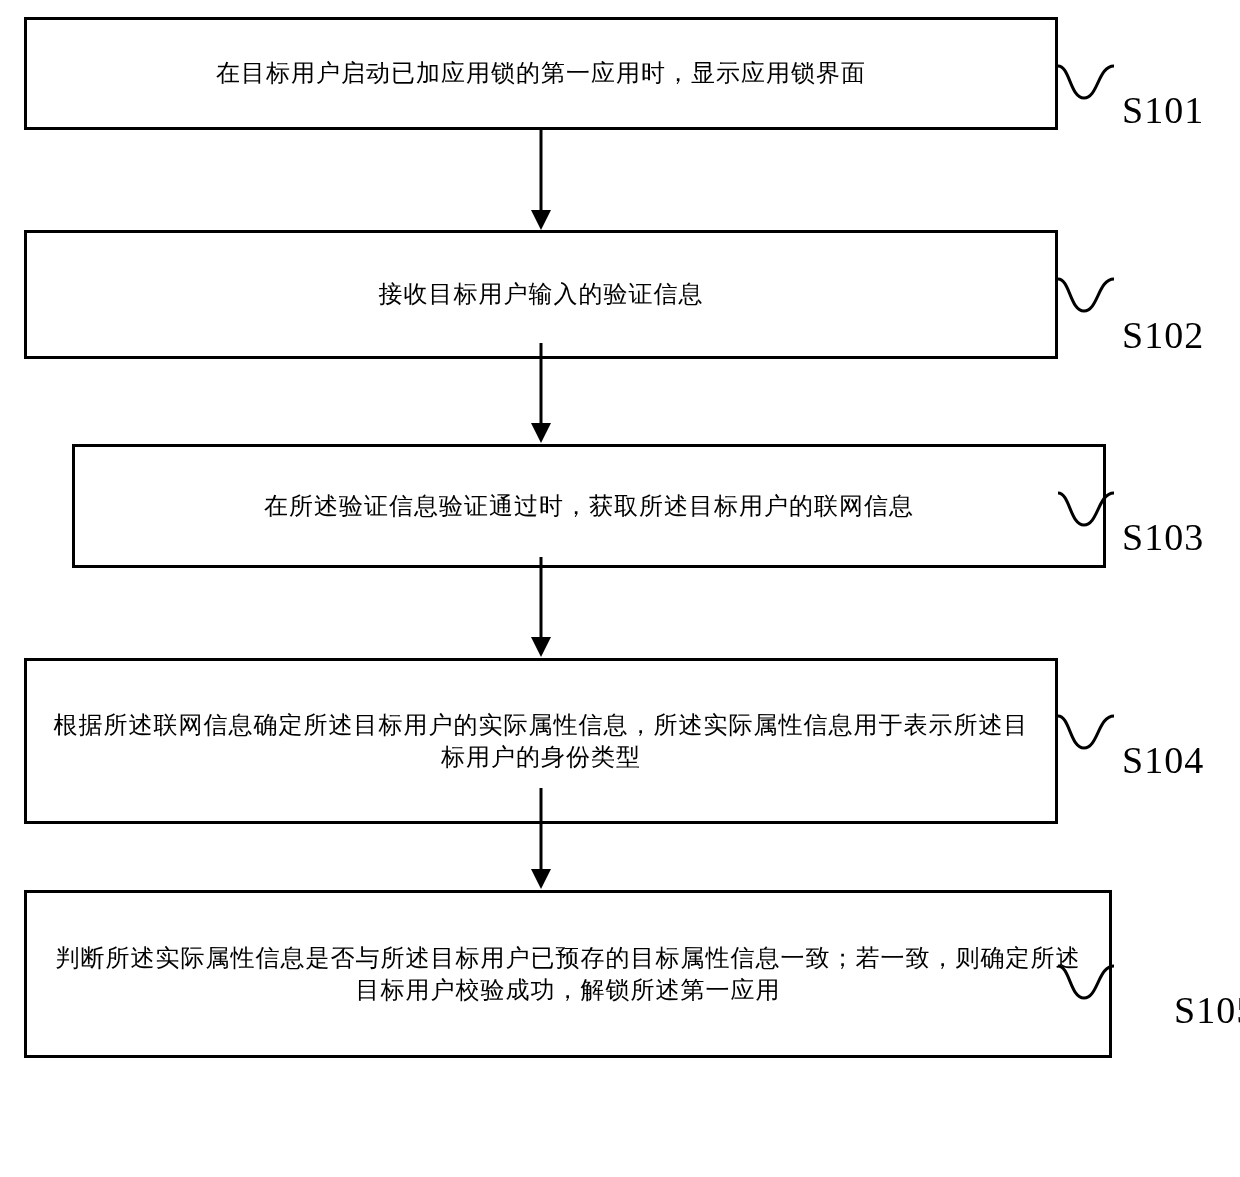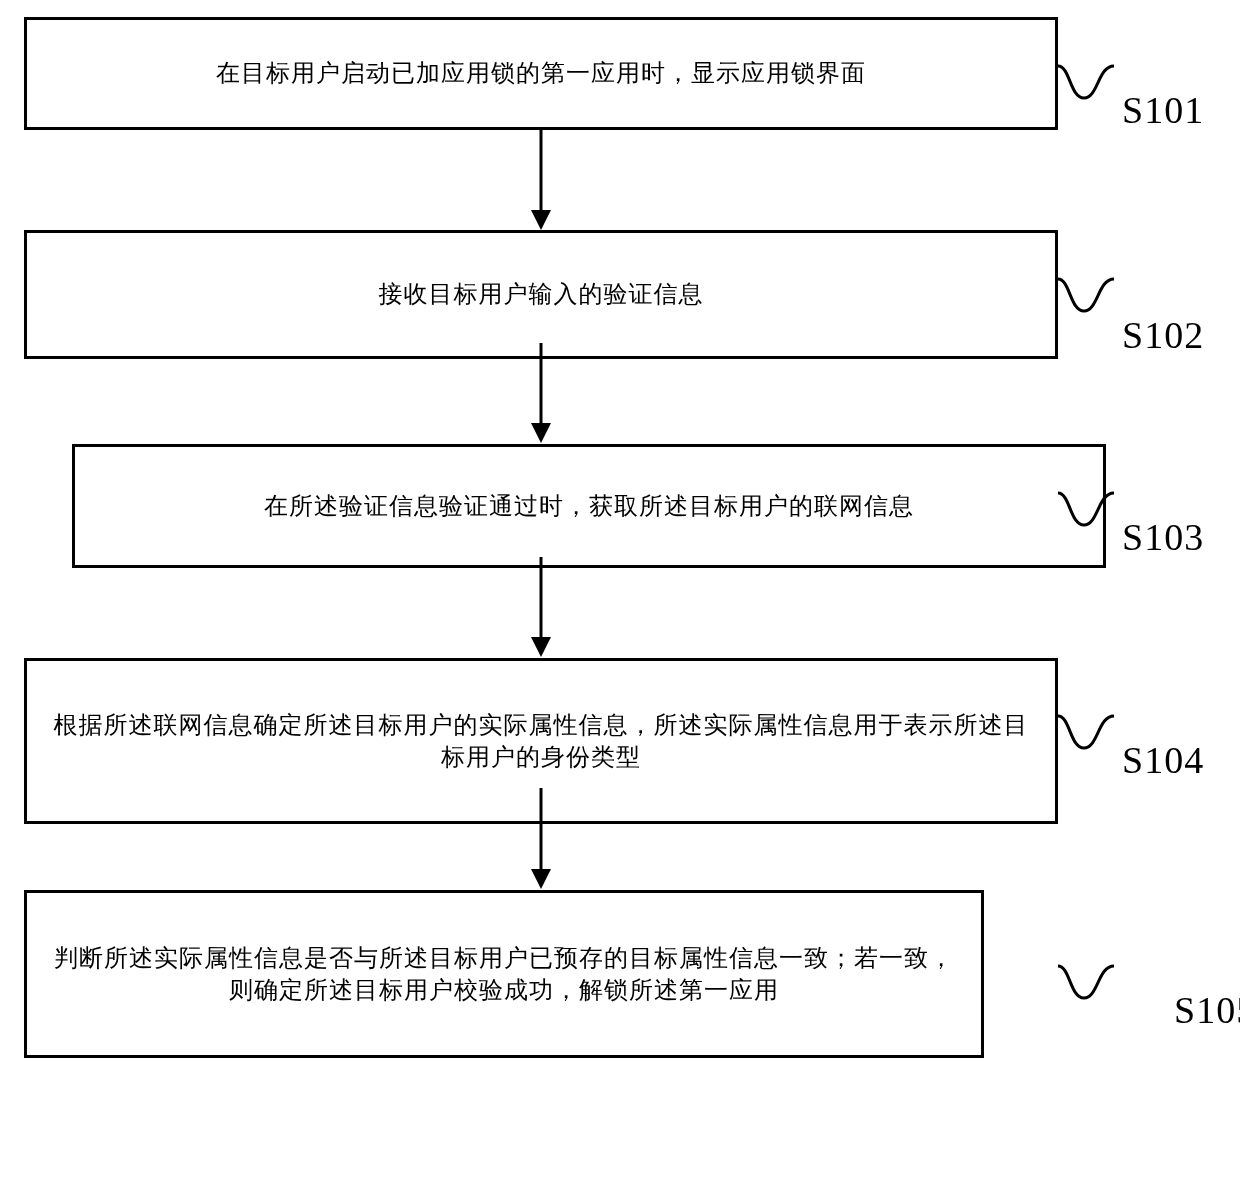--- a/index.html
+++ b/index.html
@@ -101,21 +101,21 @@
 </svg>
 <div class="step-label" style="left:1122px; top:698px;">
   <span>S104</span>
 </div>
 
 <svg class="arrow" style="left:527px; top:788px; width:28px; height:101px;" viewBox="0 0 28 101">
   <line x1="14" y1="0" x2="14" y2="84" stroke="#000" stroke-width="3"></line>
   <polygon points="14,101 4,81 24,81" fill="#000"></polygon>
 </svg>
 
-<div class="step-box" style="left:24px; top:890px; width:960px; height:168px;">
+<div class="step-box" style="left:24px; top:890px; width:1088px; height:168px;">
   <span>判断所述实际属性信息是否与所述目标用户已预存的目标属性信息一致；若一致，则确定所述目标用户校验成功，解锁所述第一应用</span>
 </div>
 <svg class="brace" style="left:1058px; top:952px; width:56px; height:58px;" viewBox="0 0 56 58">
   <path d="M0 14 C 12 14, 12 46, 26 46 C 40 46, 40 14, 56 14" fill="none" stroke="#000" stroke-width="3"></path>
 </svg>
 <div class="step-label" style="left:1174px; top:948px;">
   <span>S105</span>
 </div>
 
 </div>

